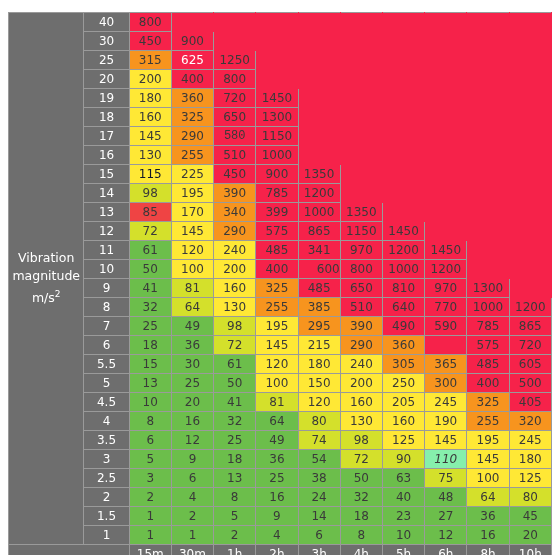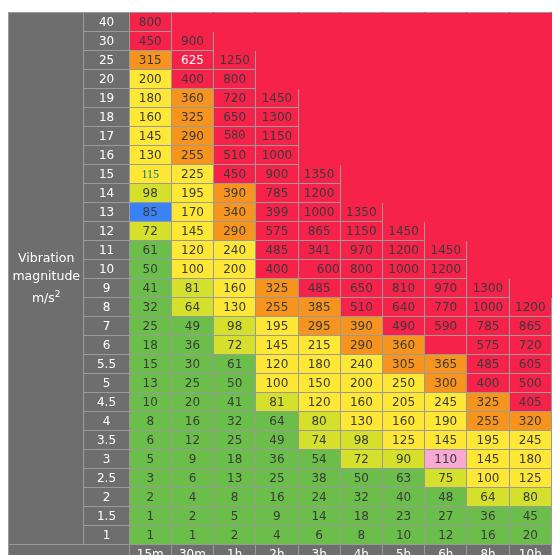--- a/index.html
+++ b/index.html
@@ -181,21 +181,21 @@
           <td class="cell" style="background: rgb(246, 34, 74); color: rgb(58, 58, 58);">1000</td>
           <td class="cell" style="background: rgb(246, 34, 74); color: rgb(58, 58, 58); border-color: rgb(246, 34, 74) rgb(246, 34, 74) rgb(246, 34, 74) rgb(154, 154, 154);"></td>
           <td class="cell" style="background: rgb(246, 34, 74); color: rgb(58, 58, 58); border-color: rgb(246, 34, 74);"></td>
           <td class="cell" style="background: rgb(246, 34, 74); color: rgb(58, 58, 58); border-color: rgb(246, 34, 74);"></td>
           <td class="cell" style="background: rgb(246, 34, 74); color: rgb(58, 58, 58); border-color: rgb(246, 34, 74);"></td>
           <td class="cell" style="background: rgb(246, 34, 74); color: rgb(58, 58, 58); border-color: rgb(246, 34, 74);"></td>
           <td class="cell" style="background: rgb(246, 34, 74); color: rgb(58, 58, 58); border-color: rgb(246, 34, 74);"></td>
         </tr>
         <tr>
           <td class="rowhead">15</td>
-          <td class="cell" style="background: rgb(255, 232, 53); color: #0f766e; font-family: Liberation Serif, serif;">115</td>
+          <td class="cell" style="background: rgb(255, 232, 53); color: #0f172a;">115</td>
           <td class="cell" style="background: rgb(255, 232, 53); color: rgb(58, 58, 58);">225</td>
           <td class="cell" style="background: rgb(246, 34, 74); color: rgb(58, 58, 58);">450</td>
           <td class="cell" style="background: rgb(246, 34, 74); color: rgb(58, 58, 58);">900</td>
           <td class="cell" style="background: rgb(246, 34, 74); color: rgb(58, 58, 58);">1350</td>
           <td class="cell" style="background: rgb(246, 34, 74); color: rgb(58, 58, 58); border-color: rgb(246, 34, 74) rgb(246, 34, 74) rgb(246, 34, 74) rgb(154, 154, 154);"></td>
           <td class="cell" style="background: rgb(246, 34, 74); color: rgb(58, 58, 58); border-color: rgb(246, 34, 74);"></td>
           <td class="cell" style="background: rgb(246, 34, 74); color: rgb(58, 58, 58); border-color: rgb(246, 34, 74);"></td>
           <td class="cell" style="background: rgb(246, 34, 74); color: rgb(58, 58, 58); border-color: rgb(246, 34, 74);"></td>
           <td class="cell" style="background: rgb(246, 34, 74); color: rgb(58, 58, 58); border-color: rgb(246, 34, 74);"></td>
         </tr>
@@ -207,21 +207,21 @@
           <td class="cell" style="background: rgb(246, 34, 74); color: rgb(58, 58, 58);">785</td>
           <td class="cell" style="background: rgb(246, 34, 74); color: rgb(58, 58, 58);">1200</td>
           <td class="cell" style="background: rgb(246, 34, 74); color: rgb(58, 58, 58); border-color: rgb(246, 34, 74) rgb(246, 34, 74) rgb(246, 34, 74) rgb(154, 154, 154);"></td>
           <td class="cell" style="background: rgb(246, 34, 74); color: rgb(58, 58, 58); border-color: rgb(246, 34, 74);"></td>
           <td class="cell" style="background: rgb(246, 34, 74); color: rgb(58, 58, 58); border-color: rgb(246, 34, 74);"></td>
           <td class="cell" style="background: rgb(246, 34, 74); color: rgb(58, 58, 58); border-color: rgb(246, 34, 74);"></td>
           <td class="cell" style="background: rgb(246, 34, 74); color: rgb(58, 58, 58); border-color: rgb(246, 34, 74);"></td>
         </tr>
         <tr>
           <td class="rowhead">13</td>
-          <td class="cell" style="background: #3b82f6; color: rgb(58, 58, 58);">85</td>
+          <td class="cell" style="background: #ef4444; color: rgb(58, 58, 58);">85</td>
           <td class="cell" style="background: rgb(255, 232, 53); color: rgb(58, 58, 58);">170</td>
           <td class="cell" style="background: rgb(247, 148, 30); color: rgb(58, 58, 58);">340</td>
           <td class="cell" style="background: rgb(246, 34, 74); color: rgb(58, 58, 58);">399</td>
           <td class="cell" style="background: rgb(246, 34, 74); color: rgb(58, 58, 58);">1000</td>
           <td class="cell" style="background: rgb(246, 34, 74); color: rgb(58, 58, 58);">1350</td>
           <td class="cell" style="background: rgb(246, 34, 74); color: rgb(58, 58, 58); border-color: rgb(246, 34, 74) rgb(246, 34, 74) rgb(246, 34, 74) rgb(154, 154, 154);"></td>
           <td class="cell" style="background: rgb(246, 34, 74); color: rgb(58, 58, 58); border-color: rgb(246, 34, 74);"></td>
           <td class="cell" style="background: rgb(246, 34, 74); color: rgb(58, 58, 58); border-color: rgb(246, 34, 74);"></td>
           <td class="cell" style="background: rgb(246, 34, 74); color: rgb(58, 58, 58); border-color: rgb(246, 34, 74);"></td>
         </tr>
@@ -383,21 +383,21 @@
         </tr>
         <tr>
           <td class="rowhead">3</td>
           <td class="cell" style="background: rgb(108, 190, 75); color: rgb(58, 58, 58);">5</td>
           <td class="cell" style="background: rgb(108, 190, 75); color: rgb(58, 58, 58);">9</td>
           <td class="cell" style="background: rgb(108, 190, 75); color: rgb(58, 58, 58);">18</td>
           <td class="cell" style="background: rgb(108, 190, 75); color: rgb(58, 58, 58);">36</td>
           <td class="cell" style="background: rgb(108, 190, 75); color: rgb(58, 58, 58);">54</td>
           <td class="cell" style="background: rgb(212, 224, 43); color: rgb(58, 58, 58);">72</td>
           <td class="cell" style="background: rgb(212, 224, 43); color: rgb(58, 58, 58);">90</td>
-          <td class="cell" style="background: #f9a8d4; color: rgb(58, 58, 58);">110</td>
+          <td class="cell" style="background: #86efac; color: rgb(58, 58, 58); font-style: italic;">110</td>
           <td class="cell" style="background: rgb(255, 232, 53); color: rgb(58, 58, 58);">145</td>
           <td class="cell" style="background: rgb(255, 232, 53); color: rgb(58, 58, 58);">180</td>
         </tr>
         <tr>
           <td class="rowhead">2.5</td>
           <td class="cell" style="background: rgb(108, 190, 75); color: rgb(58, 58, 58);">3</td>
           <td class="cell" style="background: rgb(108, 190, 75); color: rgb(58, 58, 58);">6</td>
           <td class="cell" style="background: rgb(108, 190, 75); color: rgb(58, 58, 58);">13</td>
           <td class="cell" style="background: rgb(108, 190, 75); color: rgb(58, 58, 58);">25</td>
           <td class="cell" style="background: rgb(108, 190, 75); color: rgb(58, 58, 58);">38</td>

